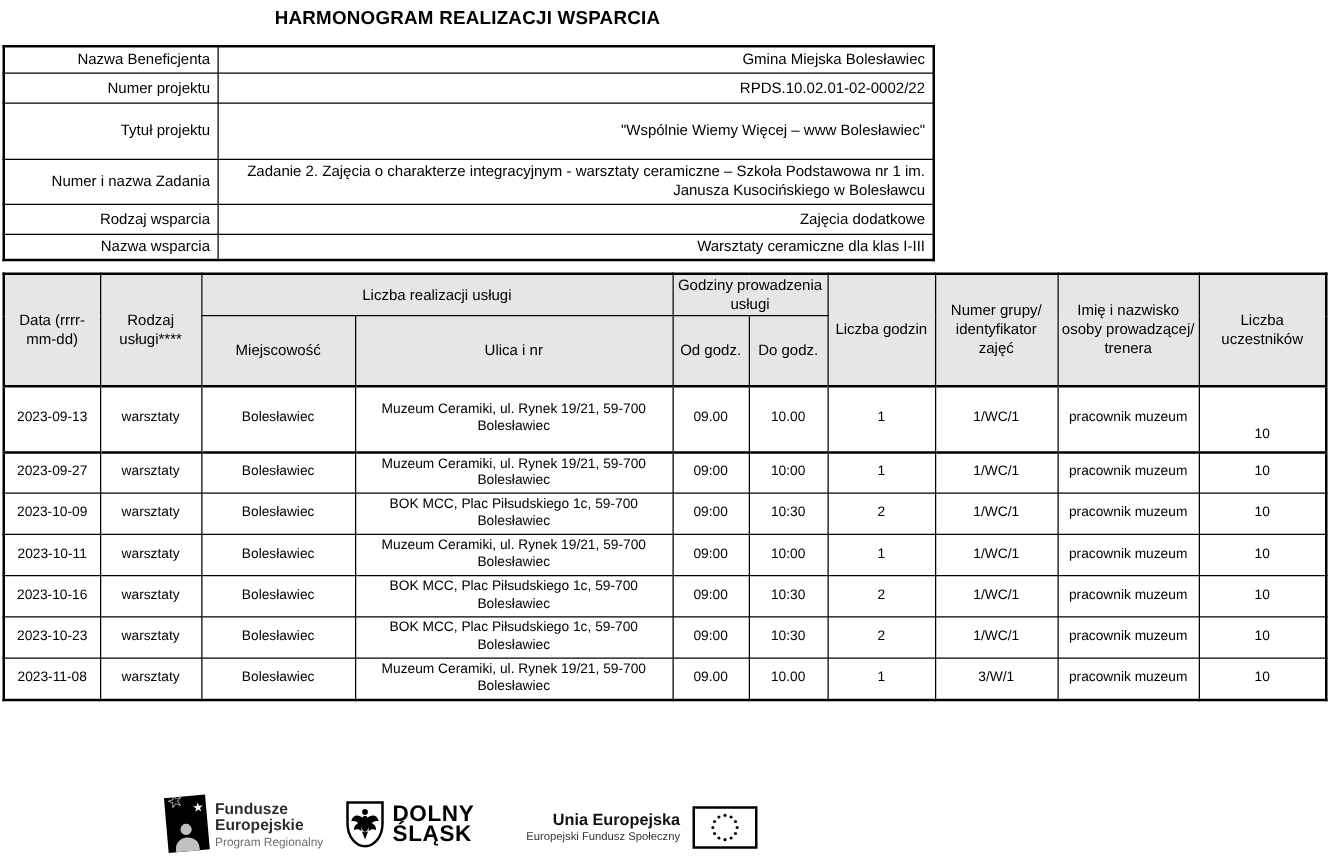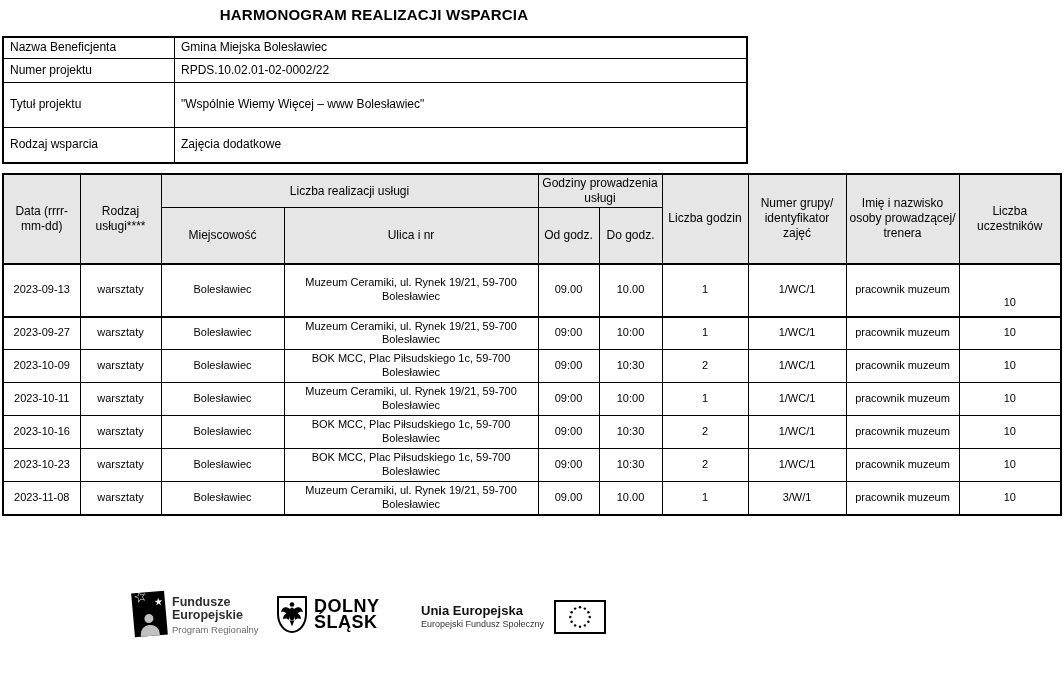--- a/index.html
+++ b/index.html
@@ -10,21 +10,21 @@
   .title {
     width:748px; text-align:center; font-size:15px; font-weight:bold;
     margin:6px 0 0 0; letter-spacing:0.2px;
   }
   
   .info-table {
     border-collapse:collapse; table-layout:fixed;
     width:746px; margin:13px 0 0 2px; border:2px solid #000;
   }
   .info-table td {
-    border:1px solid #000; font-size:12px; text-align:left;
+    border:1px solid #000; font-size:12px; text-align:right;
     vertical-align:middle; padding:1px 6px; line-height:1.25;
   }
   .info-table td.label { width:158px; }
   .info-table tr:nth-child(1){ height:21px; }
   .info-table tr:nth-child(2){ height:24px; }
   .info-table tr:nth-child(3){ height:45px; }
   .info-table tr:nth-child(4){ height:36px; }
   .info-table tr:nth-child(5){ height:24px; }
   .info-table tr:nth-child(6){ height:21px; }
   
@@ -56,21 +56,21 @@
   .fe-head { position:absolute; bottom:13px; left:11px; width:9px; height:9px; border-radius:50%; background:#c0c0c0; }
   .fe-body { position:absolute; bottom:0; left:6px; width:19px; height:11px; border-radius:9px 9px 0 0; background:#c0c0c0; }
   .fe-text { padding-top:4px; }
   .fe-name { font-size:12.5px; font-weight:bold; color:#2e2e2e; line-height:13px; }
   .fe-sub  { font-size:9.5px; color:#6b6b6b; margin-top:2px;text-align:center; }
   .logo-ds { left:277px; top:6px; gap:7px; align-items:center; }
   .ds-shield { width:30px; height:37px; border:2px solid #000; border-radius:0 0 15px 15px / 0 0 19px 19px;
                background:#fff; display:flex; align-items:center; justify-content:center; box-sizing:border-box; }
   .ds-text { font-weight:bold; font-size:18px; line-height:16px; letter-spacing:0.5px; color:#000; }
   .logo-ue { left:421px; top:10px; gap:10px; align-items:center; }
-  .ue-text { text-align:left; }
+  .ue-text { text-align:right; }
   .ue-name { font-size:13px; font-weight:bold; color:#111; line-height:14px; }
   .ue-sub  { font-size:9px; color:#333; margin-top:1px; }
   .ue-flag { width:52px; height:34px; border:2px solid #000; background:#fff; box-sizing:border-box;
              display:flex; align-items:center; justify-content:center; }
 </style>
 </head>
 <body>
 
 <h1 class="title">HARMONOGRAM REALIZACJI WSPARCIA</h1>
 
@@ -82,22 +82,30 @@
     </tr>
     <tr>
       <td class="label">Numer projektu</td>
       <td class="value">RPDS.10.02.01-02-0002/22</td>
     </tr>
     <tr>
       <td class="label">Tytuł projektu</td>
       <td class="value">"Wspólnie Wiemy Więcej – www Bolesławiec"</td>
     </tr>
     <tr>
+      <td class="label">Numer i nazwa Zadania</td>
+      <td class="value">Zadanie 2. Zajęcia o charakterze integracyjnym - warsztaty ceramiczne – Szkoła Podstawowa nr 1 im. Janusza Kusocińskiego w Bolesławcu</td>
+    </tr>
+    <tr>
       <td class="label">Rodzaj wsparcia</td>
       <td class="value">Zajęcia dodatkowe</td>
+    </tr>
+    <tr>
+      <td class="label">Nazwa wsparcia</td>
+      <td class="value">Warsztaty ceramiczne dla klas I-III</td>
     </tr>
   </tbody>
 </table>
 
 <table class="main-table">
   <colgroup>
     <col style="width:77px">
       <col style="width:81px">
       <col style="width:123px">
       <col style="width:254px">

